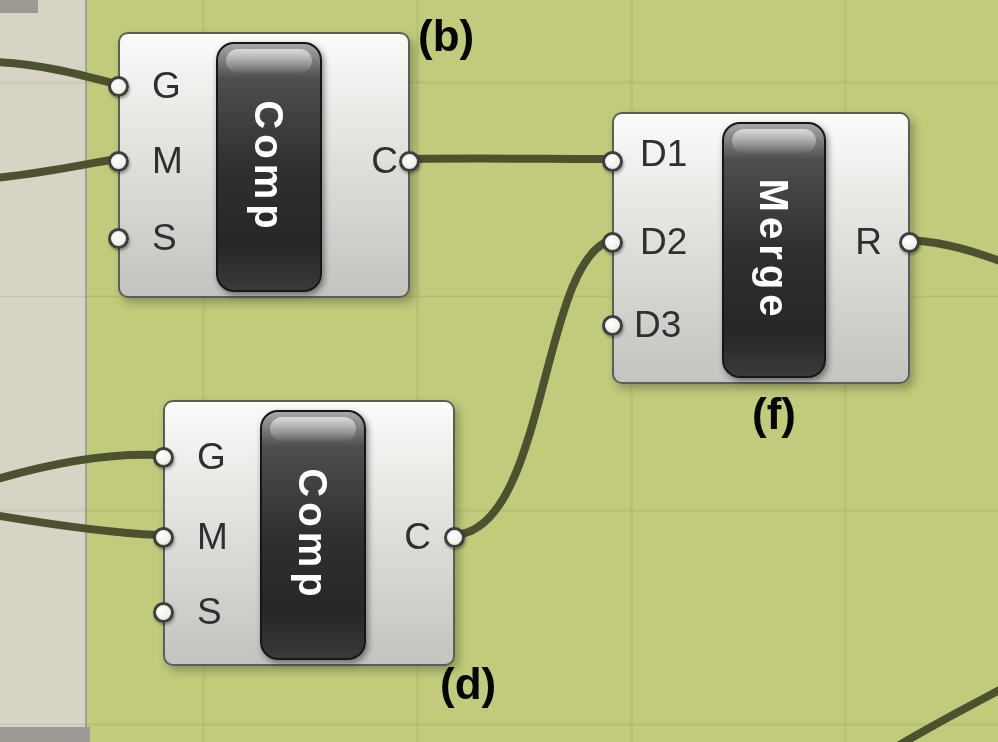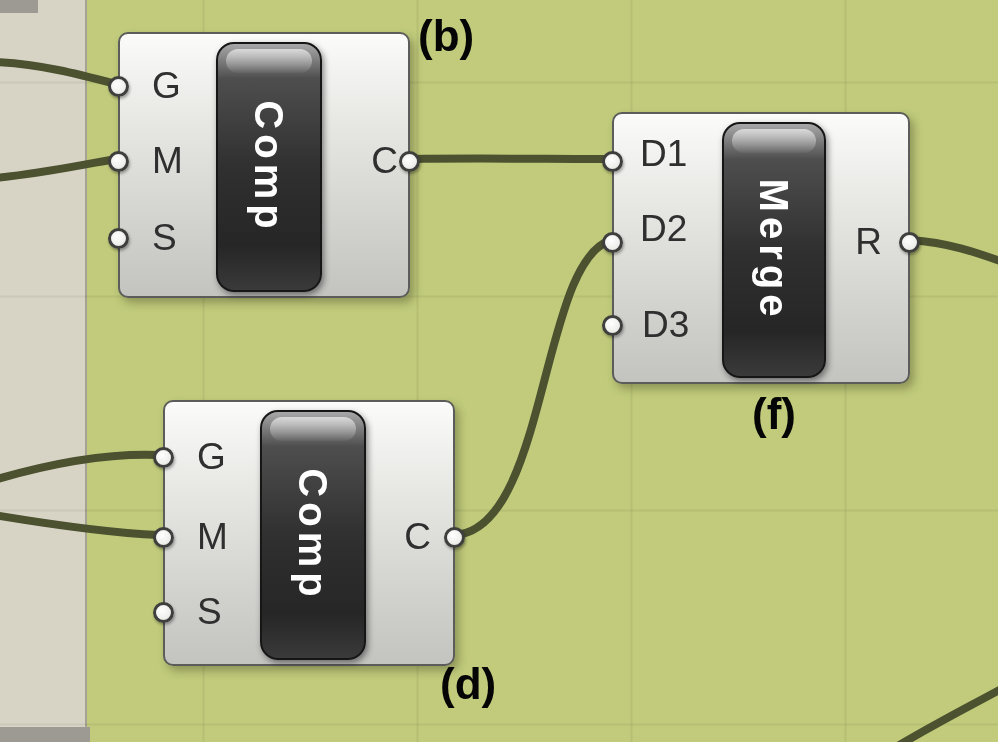--- a/index.html
+++ b/index.html
@@ -110,22 +110,22 @@
     <div class="capsule" style="left:96px;top:8px;width:106px;height:250px">
       <div class="gloss"></div>
       <span class="vtext">Comp</span>
     </div>
     <span class="pin" style="top:127px;right:10px">C</span>
     <div class="grip out" style="top:116.5px"></div>
   </div>
 
   <div class="component" id="merge-f">
     <span class="pin" style="top:40px;left:26px">D1</span>
-    <span class="pin" style="top:115px;left:26px">D2</span>
-    <span class="pin" style="top:211px;left:28px">D3</span>
+    <span class="pin" style="top:128px;left:26px">D2</span>
+    <span class="pin" style="top:211px;left:20px">D3</span>
     <div class="grip in" style="top:36.5px"></div>
     <div class="grip in" style="top:117.5px"></div>
     <div class="grip in" style="top:200.5px"></div>
     <div class="capsule" style="left:108px;top:8px;width:104px;height:256px">
       <div class="gloss"></div>
       <span class="vtext">Merge</span>
     </div>
     <span class="pin" style="top:128px;right:26px">R</span>
     <div class="grip out" style="top:117.5px"></div>
   </div>

